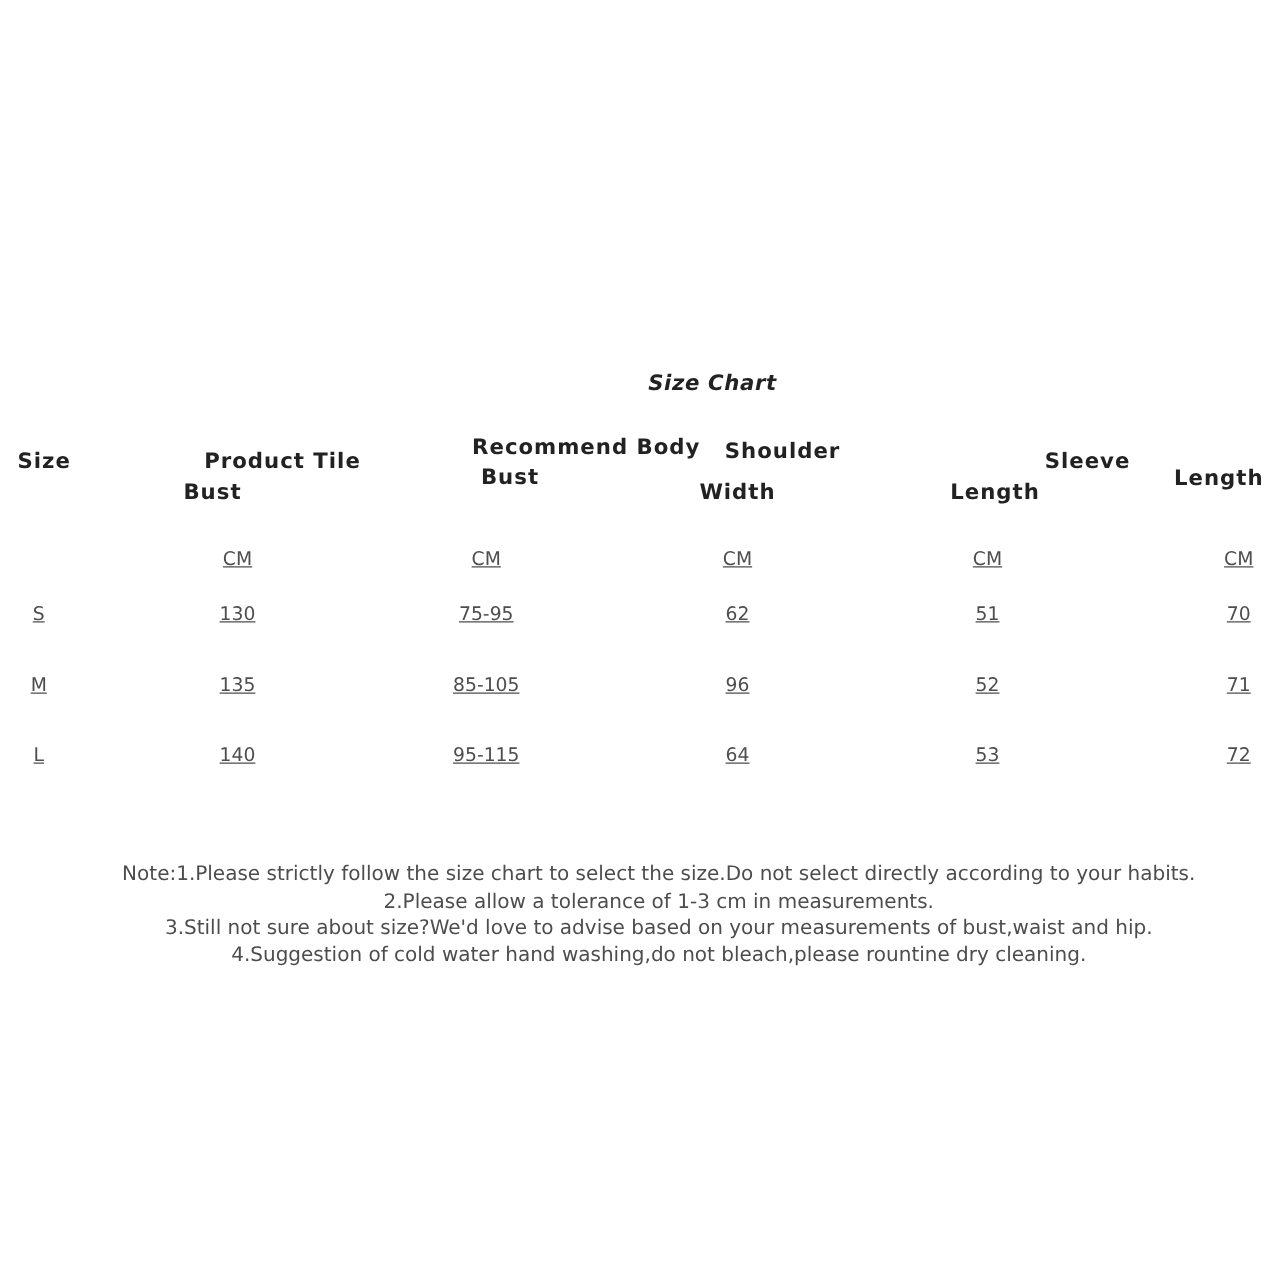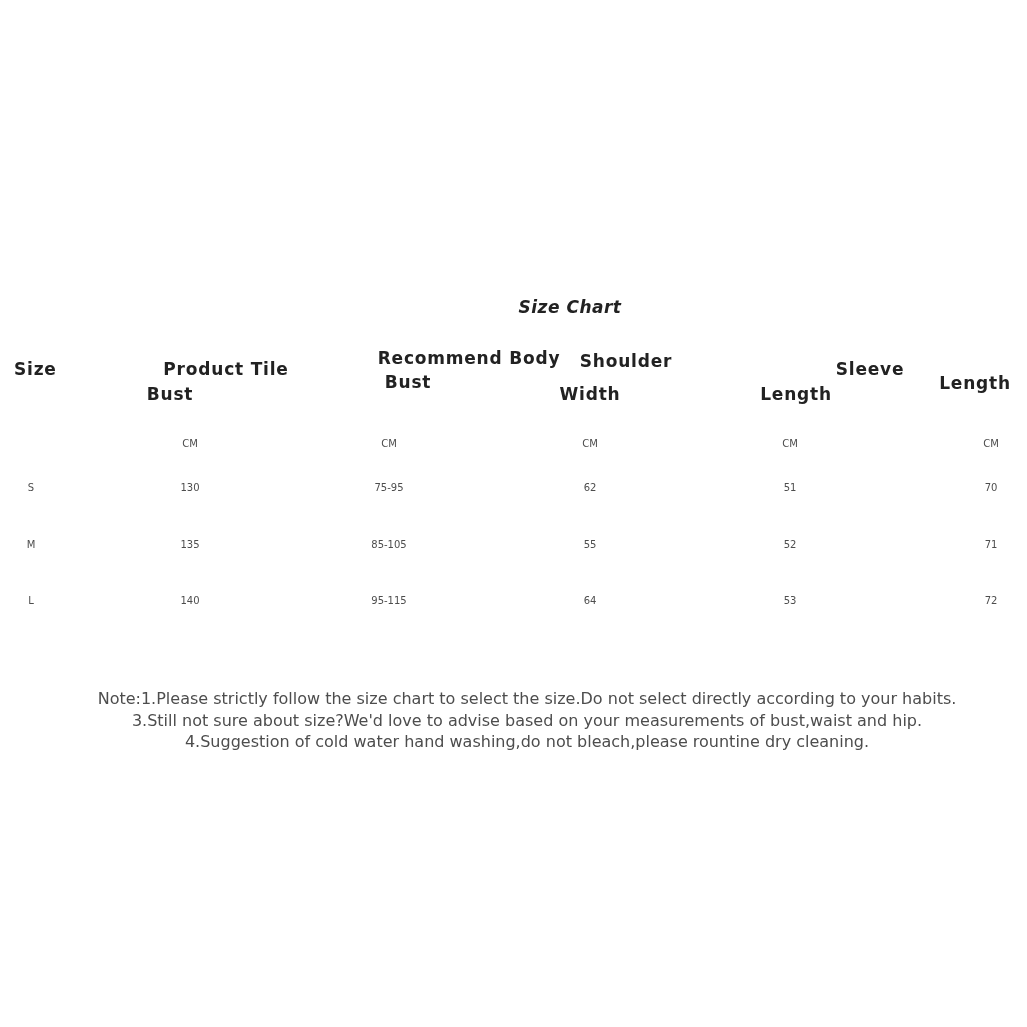--- a/index.html
+++ b/index.html
@@ -45,24 +45,25 @@
   .h-rb1  {left:425px; top:348px;margin-left:44px;}
   .h-rb2  {left:408px; top:372px;}
   .h-sh1  {left:626px; top:351px;}
   .h-sh2  {left:590px; top:384px;}
   .h-sl1  {left:824px; top:359px;margin-left:46px;}
   .h-sl2  {left:796px; top:384px;}
   .h-len  {left:975px; top:373px;}
   
   .td{
     position:absolute;
-    font-size:10px;
+    font-size:15px;
     color:var(--body);
     white-space:nowrap;
     transform:translateX(-50%);
+    text-decoration:underline;
   }
   .c1{left:31px;}
   .c2{left:190px;}
   .c3{left:389px;}
   .c4{left:590px;}
   .c5{left:790px;}
   .c6{left:991px;}
   .r0{top:438px;}
   .r1{top:482px;}
   .r2{top:539px;}
@@ -104,30 +105,31 @@
   <span class="td c1 r1">S</span>
   <span class="td c2 r1">130</span>
   <span class="td c3 r1">75-95</span>
   <span class="td c4 r1">62</span>
   <span class="td c5 r1">51</span>
   <span class="td c6 r1">70</span>
 
   <span class="td c1 r2">M</span>
   <span class="td c2 r2">135</span>
   <span class="td c3 r2">85-105</span>
-  <span class="td c4 r2">55</span>
+  <span class="td c4 r2">96</span>
   <span class="td c5 r2">52</span>
   <span class="td c6 r2">71</span>
 
   <span class="td c1 r3">L</span>
   <span class="td c2 r3">140</span>
   <span class="td c3 r3">95-115</span>
   <span class="td c4 r3">64</span>
   <span class="td c5 r3">53</span>
   <span class="td c6 r3">72</span>
 
   <div class="notes">
     <div>Note:1.Please strictly follow the size chart to select the size.Do not select directly according to your habits.</div>
+    <div>2.Please allow a tolerance of 1-3 cm in measurements.</div>
     <div>3.Still not sure about size?We'd love to advise based on your measurements of bust,waist and hip.</div>
     <div>4.Suggestion of cold water hand washing,do not bleach,please rountine dry cleaning.</div>
   </div>
 
 </div>
 
 </body></html>

